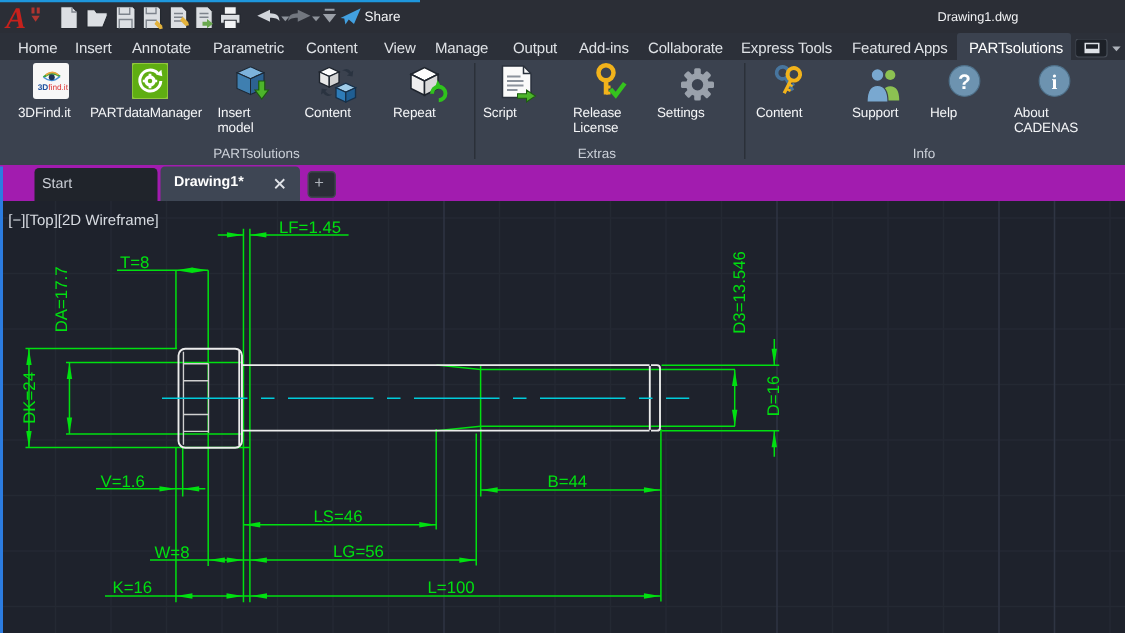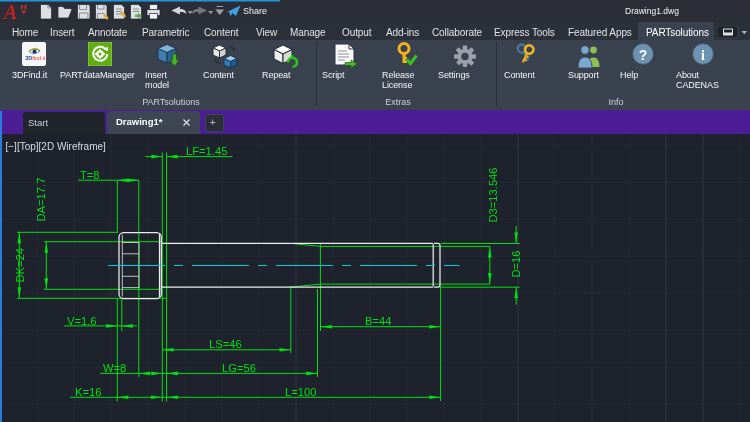--- a/index.html
+++ b/index.html
@@ -11,21 +11,21 @@
   
   #menubar{left:0;top:22px;width:750px;height:18px;background:#2c3039;}
   .mtab{position:absolute;top:4.5px;font-size:10px;color:#dfe2e6;white-space:nowrap;letter-spacing:-0.1px;}
   #ptab{position:absolute;left:638px;top:0;width:76px;height:18px;background:#3b424f;border-radius:2px 2px 0 0;}
   
   #ribbon{left:0;top:40px;width:750px;height:70px;background:#3b424f;}
   .rlabel{position:absolute;font-size:9px;color:#f4f5f7;line-height:10.3px;white-space:nowrap;letter-spacing:-0.1px;}
   .glabel{position:absolute;top:57px;font-size:9px;color:#ccd1d9;text-align:center;white-space:nowrap;}
   .gsep{position:absolute;top:2px;width:1px;height:64px;background:#2b3039;}
   
-  #doctabs{left:0;top:110px;width:750px;height:24px;background:#4c1d95;}
+  #doctabs{left:0;top:110px;width:750px;height:24px;background:#a21caf;}
   
   #canvas{left:0;top:134px;width:750px;height:288px;background:#1e222c;}
   #blueedge{left:0;top:111px;width:2px;height:311px;background:#2c7ce0;z-index:50;}
 </style>
 </head>
 <body>
 
 <div class="abs" id="titlebar">
   <svg class="abs" style="left:0;top:0" width="280" height="22" viewBox="0 0 280 22">
     <rect x="0" y="0" width="280" height="1.5" fill="#1e97dd"></rect>

